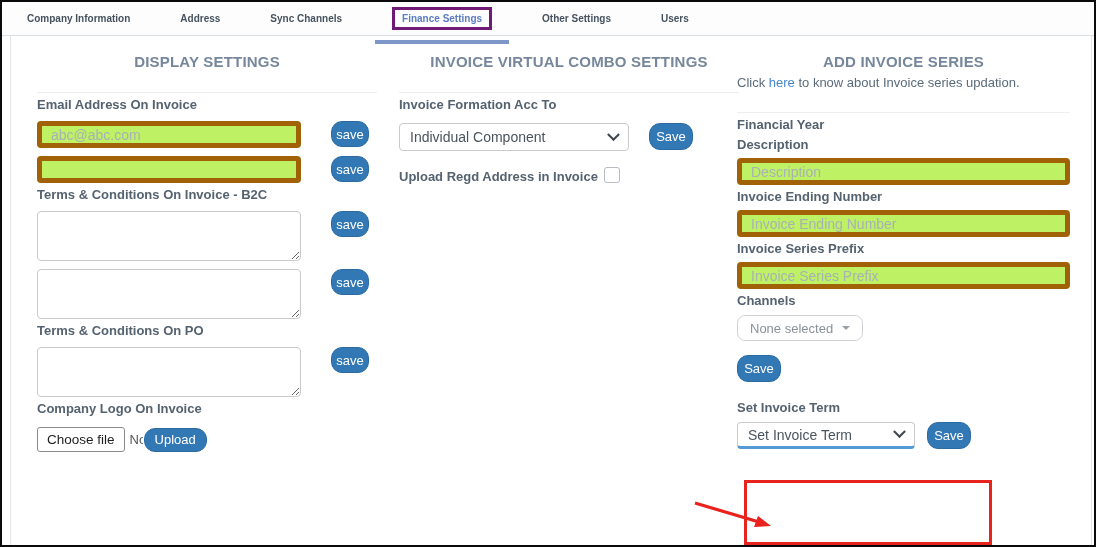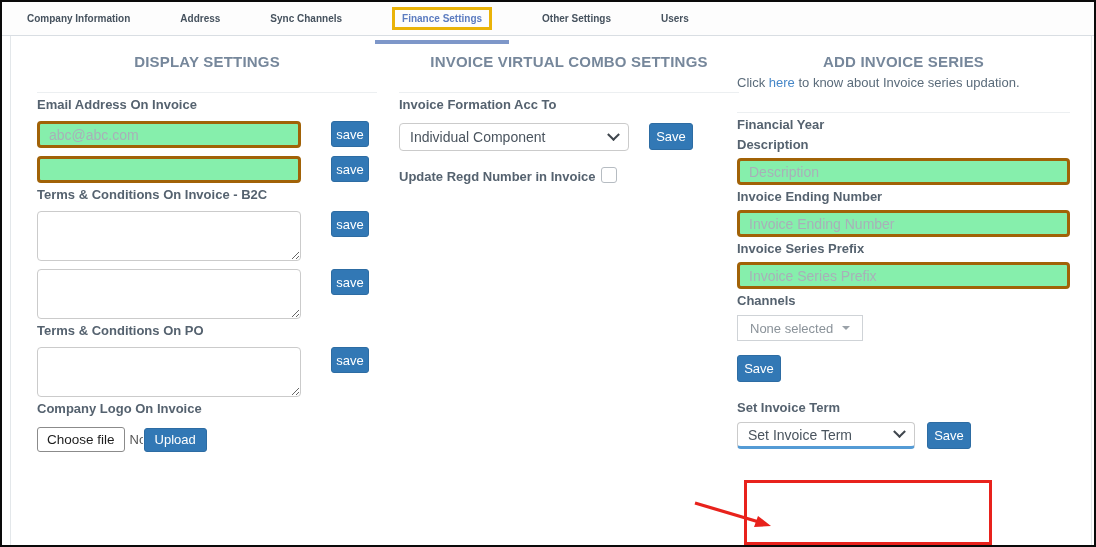--- a/index.html
+++ b/index.html
@@ -17,51 +17,51 @@
   .tab{
     position:relative;height:100%;display:flex;align-items:center;
     padding:8px 25px;font-size:10px;font-weight:700;color:#46525e;cursor:pointer;
     white-space:nowrap;
   }
   .tab.active{color:#5c7cc0;}
   .tab.active::after{
     content:"";position:absolute;left:8px;right:8px;bottom:-1px;height:4px;
     background:#7e97c9;
   }
-  .tab-hl{border:3px solid #eab308;padding:3px 7px;}
+  .tab-hl{border:3px solid #701a75;padding:3px 7px;}
   
   .panel{
     position:absolute;left:8px;top:34px;right:2px;bottom:0;
     border-left:1px solid #e3e7ea;border-right:1px solid #e3e7ea;
     background:#fff;
   }
   .col{position:absolute;top:0;}
   .col1{left:26px;width:340px;}
   .col2{left:388px;width:340px;}
   .col3{left:726px;width:333px;}
   .col-title{
     margin:17px 0 1px;font-size:15px;font-weight:700;color:#76879b;
     text-align:center;letter-spacing:.2px;line-height:18px;
   }
   .rule{border:none;border-top:1px solid #eceff1;margin:21px 0 0;}
   .f-label{margin-top:3px;font-size:13px;font-weight:700;color:#55626f;line-height:17px;}
   .f-row{display:flex;align-items:flex-start;margin-top:8px;}
   .inp{
-    width:264px;height:27px;box-sizing:border-box;border:3px solid #a16207;
+    width:264px;height:27px;box-sizing:border-box;border:5px solid #a16207;
     border-radius:4px;padding:0 9px;font-size:14px;color:#555;
-    font-family:"Liberation Sans",sans-serif;background:#86efac;outline:none;
+    font-family:"Liberation Sans",sans-serif;background:#bef264;outline:none;
   }
   .inp::placeholder,.ta::placeholder{color:#a8b0b8;opacity:1;}
   .ta{
     width:264px;height:50px;box-sizing:border-box;border:1px solid #cbcbcb;
     border-radius:4px;padding:4px 9px;font-size:14px;color:#555;
     font-family:"Liberation Sans",sans-serif;resize:both;outline:none;
   }
   .btn{
-    background:#3278b5;border:1px solid #2d6ca3;border-radius:3px;color:#fff;
+    background:#3278b5;border:1px solid #2d6ca3;border-radius:11px;color:#fff;
     font-size:13px;font-family:"Liberation Sans",sans-serif;cursor:pointer;
     display:inline-flex;align-items:center;justify-content:center;
   }
   .btn-sm{width:38px;height:26px;margin-left:30px;}
   .btn-md{width:44px;height:27px;}
   .inp-full{width:100%;}
   
   .sel{
     box-sizing:border-box;height:28px;border:1px solid #cbcbcb;border-radius:4px;
     background:#fff;display:flex;align-items:center;justify-content:space-between;
@@ -86,21 +86,21 @@
   .no-file{
     display:inline-block;width:13px;overflow:hidden;white-space:nowrap;
     font-size:13px;color:#555;margin-left:5px;
   }
   .upload-btn{height:24px;padding:0 10px;margin-left:1px;}
   
   .subtitle{margin-top:3px;font-size:13px;color:#5a6b7a;line-height:17px;}
   .subtitle a{color:#4687c8;text-decoration:none;cursor:pointer;}
   .ms-btn{
     margin-top:6px;height:26px;box-sizing:border-box;border:1px solid #cfd3d7;
-    border-radius:0;background:#fff;color:#8a9299;font-size:13px;
+    border-radius:8px;background:#fff;color:#8a9299;font-size:13px;
     display:inline-flex;align-items:center;padding:0 12px;cursor:pointer;
     font-family:"Liberation Sans",sans-serif;
   }
   .caret{
     width:0;height:0;border-left:4px solid transparent;border-right:4px solid transparent;
     border-top:4px solid #9aa1a8;margin-left:9px;
   }
   .save-row{margin-top:14px;}
   .term-row{display:flex;align-items:flex-start;margin-top:6px;}
   .sel-term{
@@ -180,21 +180,21 @@
       <div class="f-label">Invoice Formation Acc To</div>
       <div class="f-row" style="margin-top:10px;">
         <div class="sel" style="width:230px;">
           <span>Individual Component</span>
           <span class="chev"></span>
         </div>
         <button class="btn btn-md" style="margin-left:20px;">Save</button>
       </div>
 
       <div class="cb-row">
-        <span>Update Regd Number in Invoice</span><span class="checkbox"></span>
+        <span>Upload Regd Address in Invoice</span><span class="checkbox"></span>
       </div>
     </section>
 
     <section class="col col3">
       <h2 class="col-title">ADD INVOICE SERIES</h2>
       <div class="subtitle"><span>Click </span><a>here</a><span> to know about Invoice series updation.</span></div>
       <hr class="rule">
 
       <div class="f-label">Financial Year</div>
 

